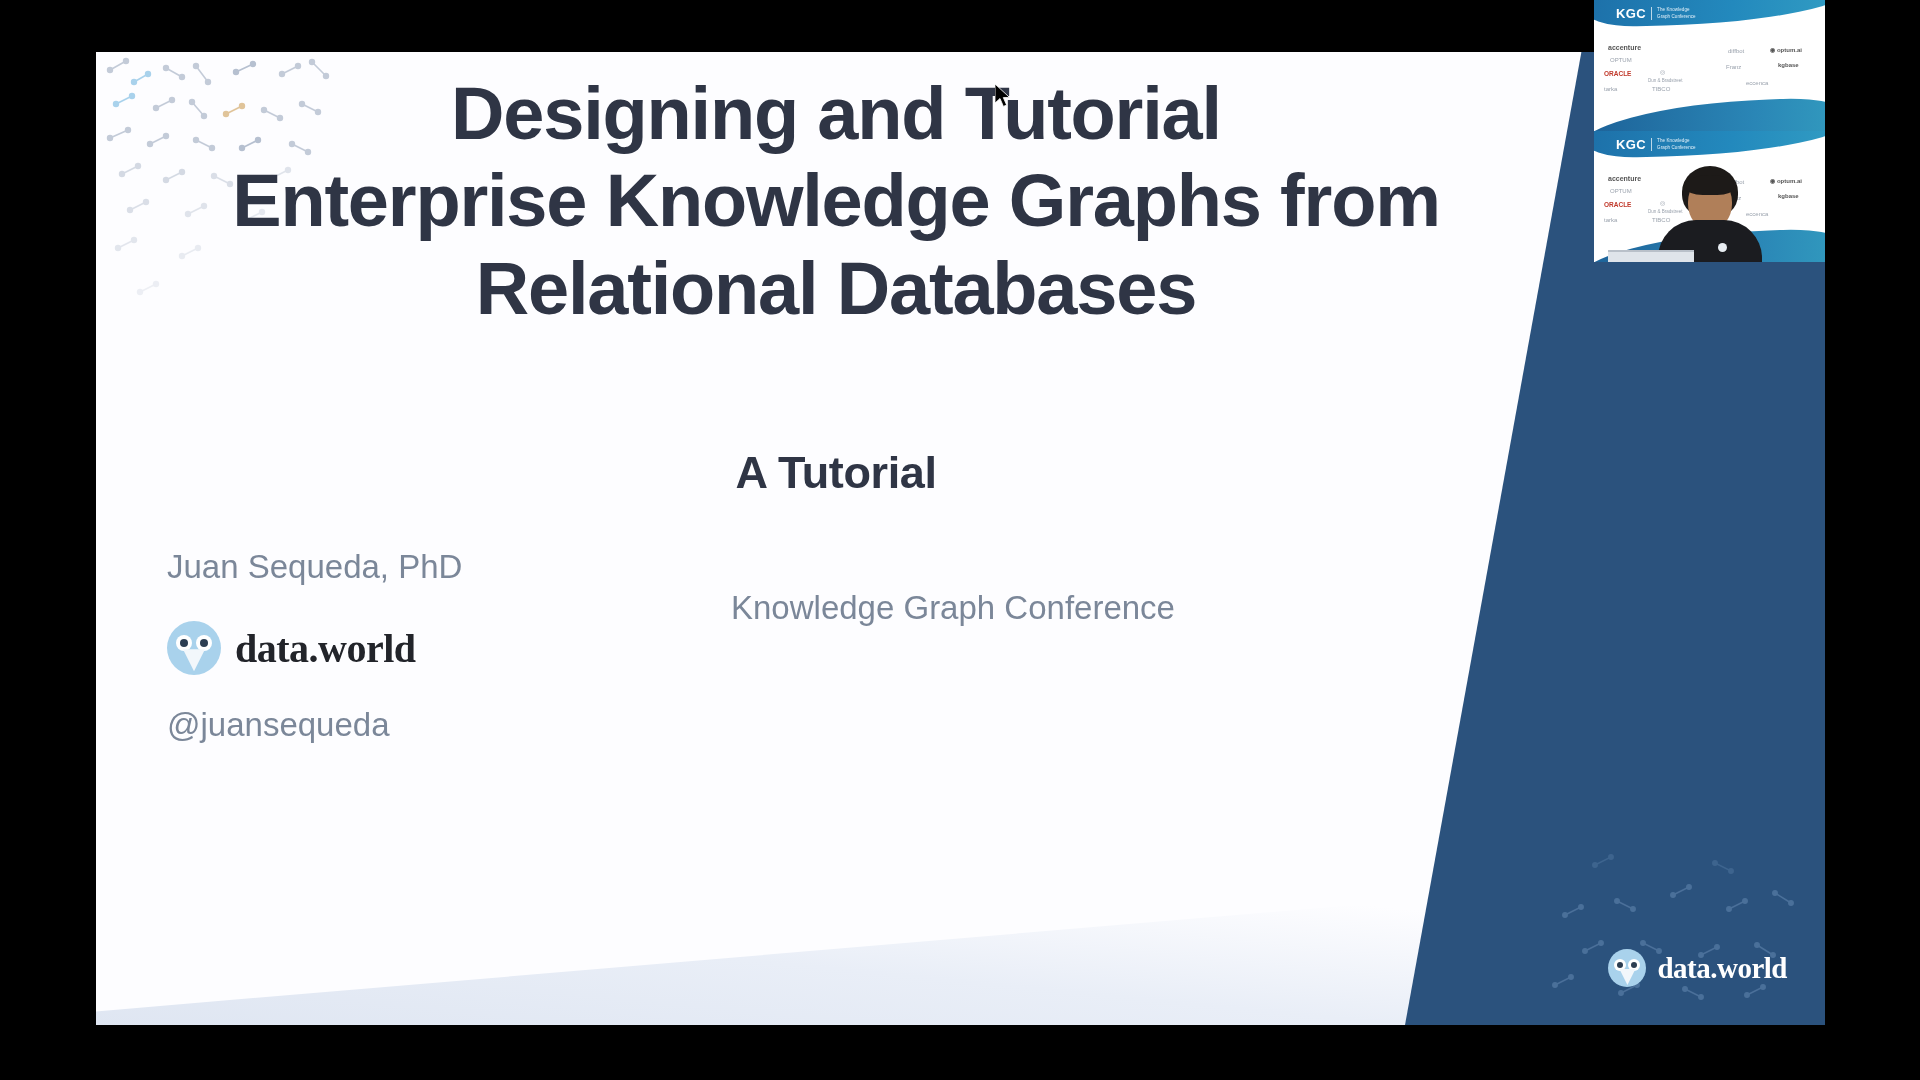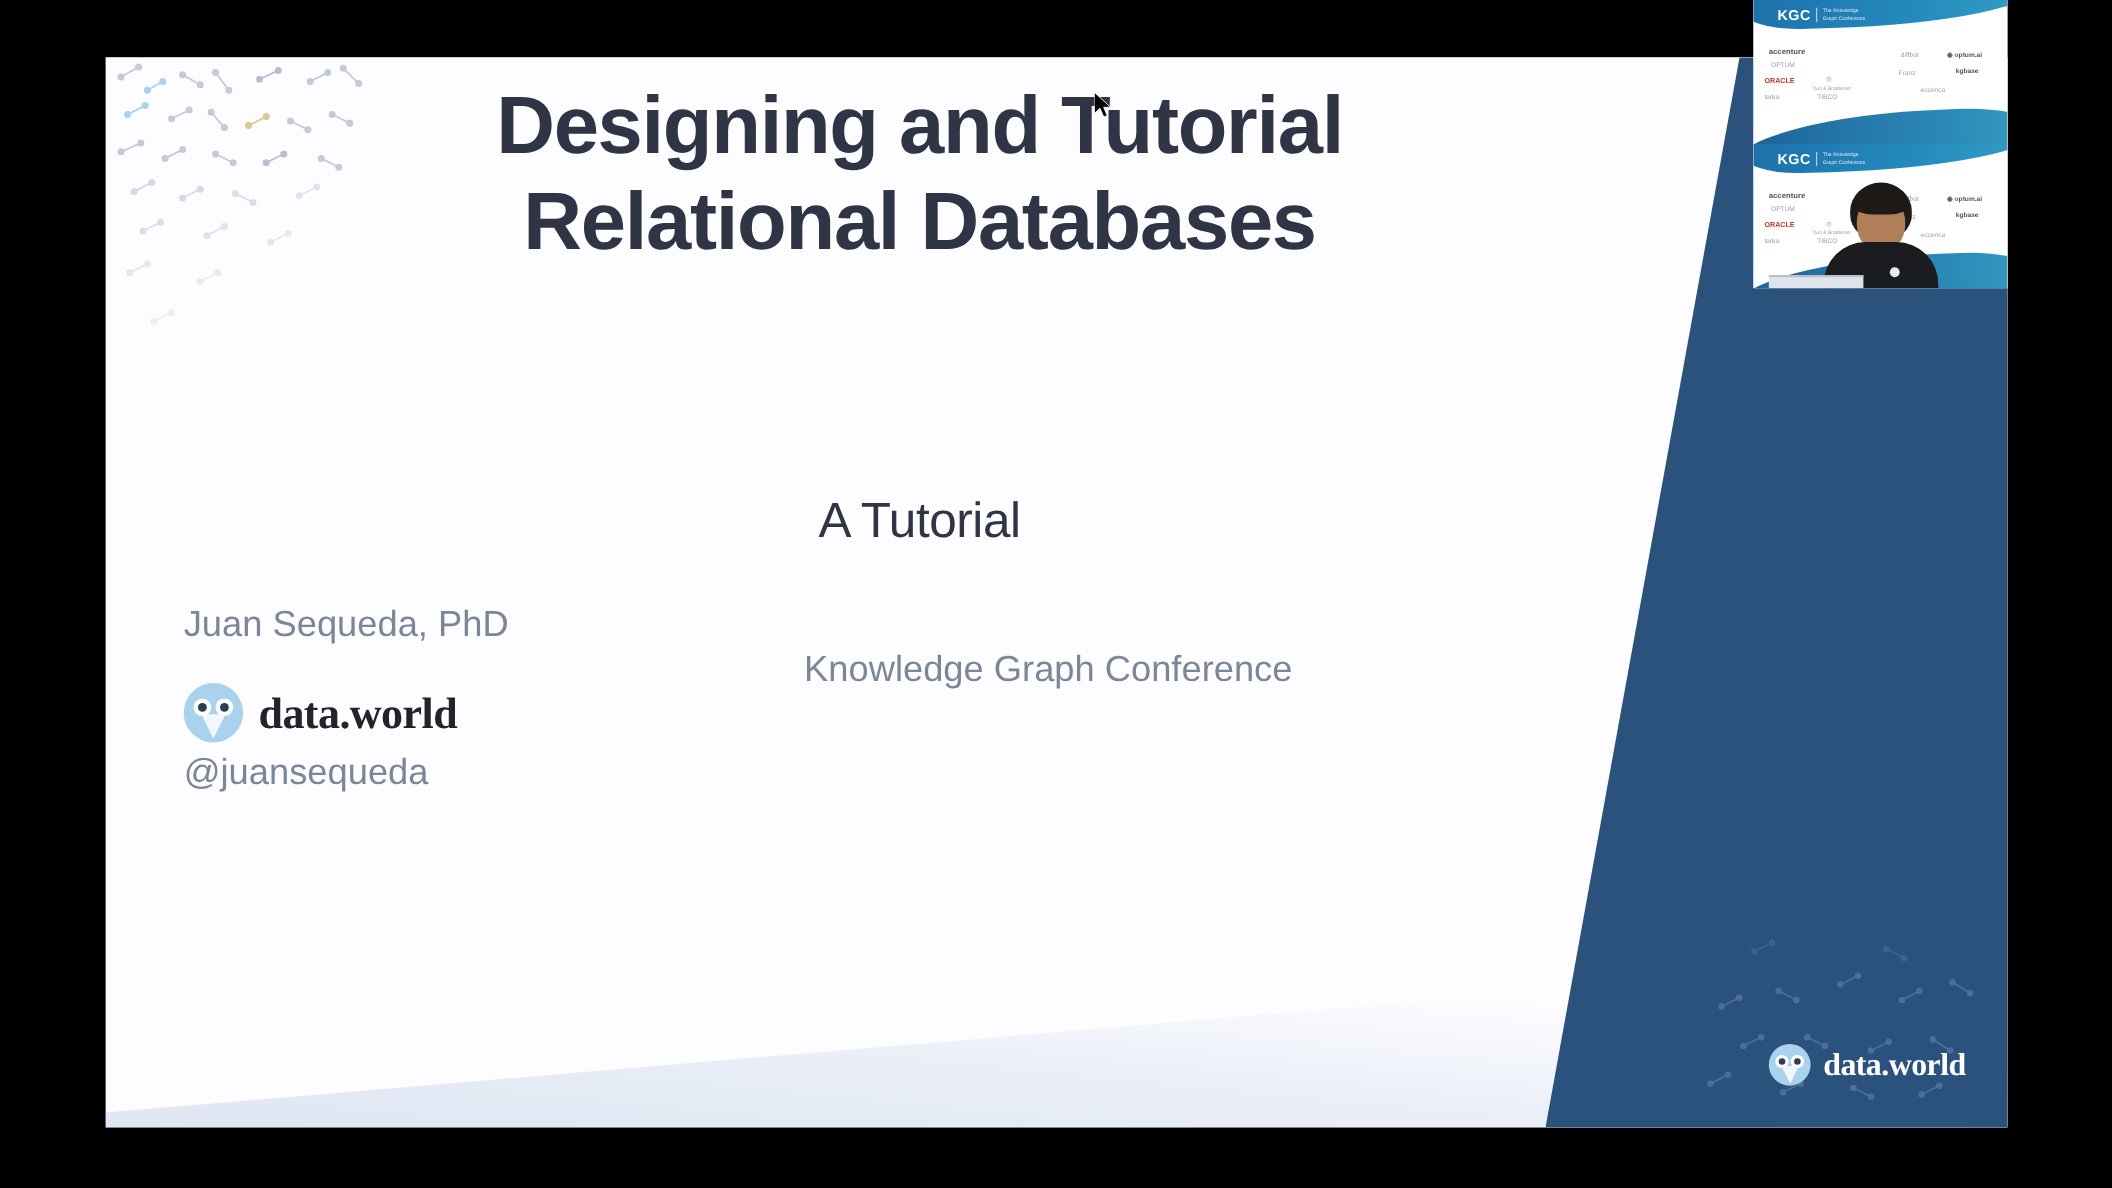--- a/index.html
+++ b/index.html
@@ -60,21 +60,21 @@
     line-height:1.18;
     letter-spacing:-1.2px;
     color:#2f3545;
   }
   .subtitle {
     position:absolute;
     left:0; top:395px;
     width:1480px;
     text-align:center;
     font-size:45px;
-    font-weight:normal;
+    font-weight:bold;
     letter-spacing:-.4px;
     color:#2f3545;
   }
 
   .presenter-block { position:absolute; left:71px; top:495px; }
   .conf-block      { position:absolute; left:635px; top:495px;margin-top:41px; }
 
   .info-line {
     font-size:33px;
     color:#7b8799;
@@ -111,21 +111,21 @@
     width:22px; height:22px;
     background:#f2f7fb;
     clip-path:polygon(50% 100%, 0 0, 100% 0);
   }
   .dw-wordmark {
     font-family:"Liberation Serif", serif;
     font-size:40px; font-weight:bold;
     color:#22242a; letter-spacing:-.5px;
   }
   .handle {
-    margin-top:8px;
+    margin-top:31px;
     font-size:33px;
     color:#7b8799;
   }
 
   
   .dw-watermark {
     position:absolute;
     right:38px; bottom:38px;
     display:flex; align-items:center; gap:11px;
     z-index:4;
@@ -388,20 +388,21 @@
         <g opacity=".28">
             <line x1="44" y1="240" x2="60" y2="232"></line>
             <circle cx="44" cy="240" r="2.4"></circle>
             <circle cx="60" cy="232" r="2.4"></circle>
           </g>
       </g>
     </svg>
 
     <div class="title">
       <div>Designing and Tutorial</div>
+      <div>Enterprise Knowledge Graphs from</div>
       <div>Relational Databases</div>
     </div>
 
     <div class="subtitle">A Tutorial</div>
 
     <div class="presenter-block">
       <div class="info-line">Juan Sequeda, PhD</div>
       <div class="dw-lockup">
         <div class="dw-owl">
           <span class="eye l"></span>

